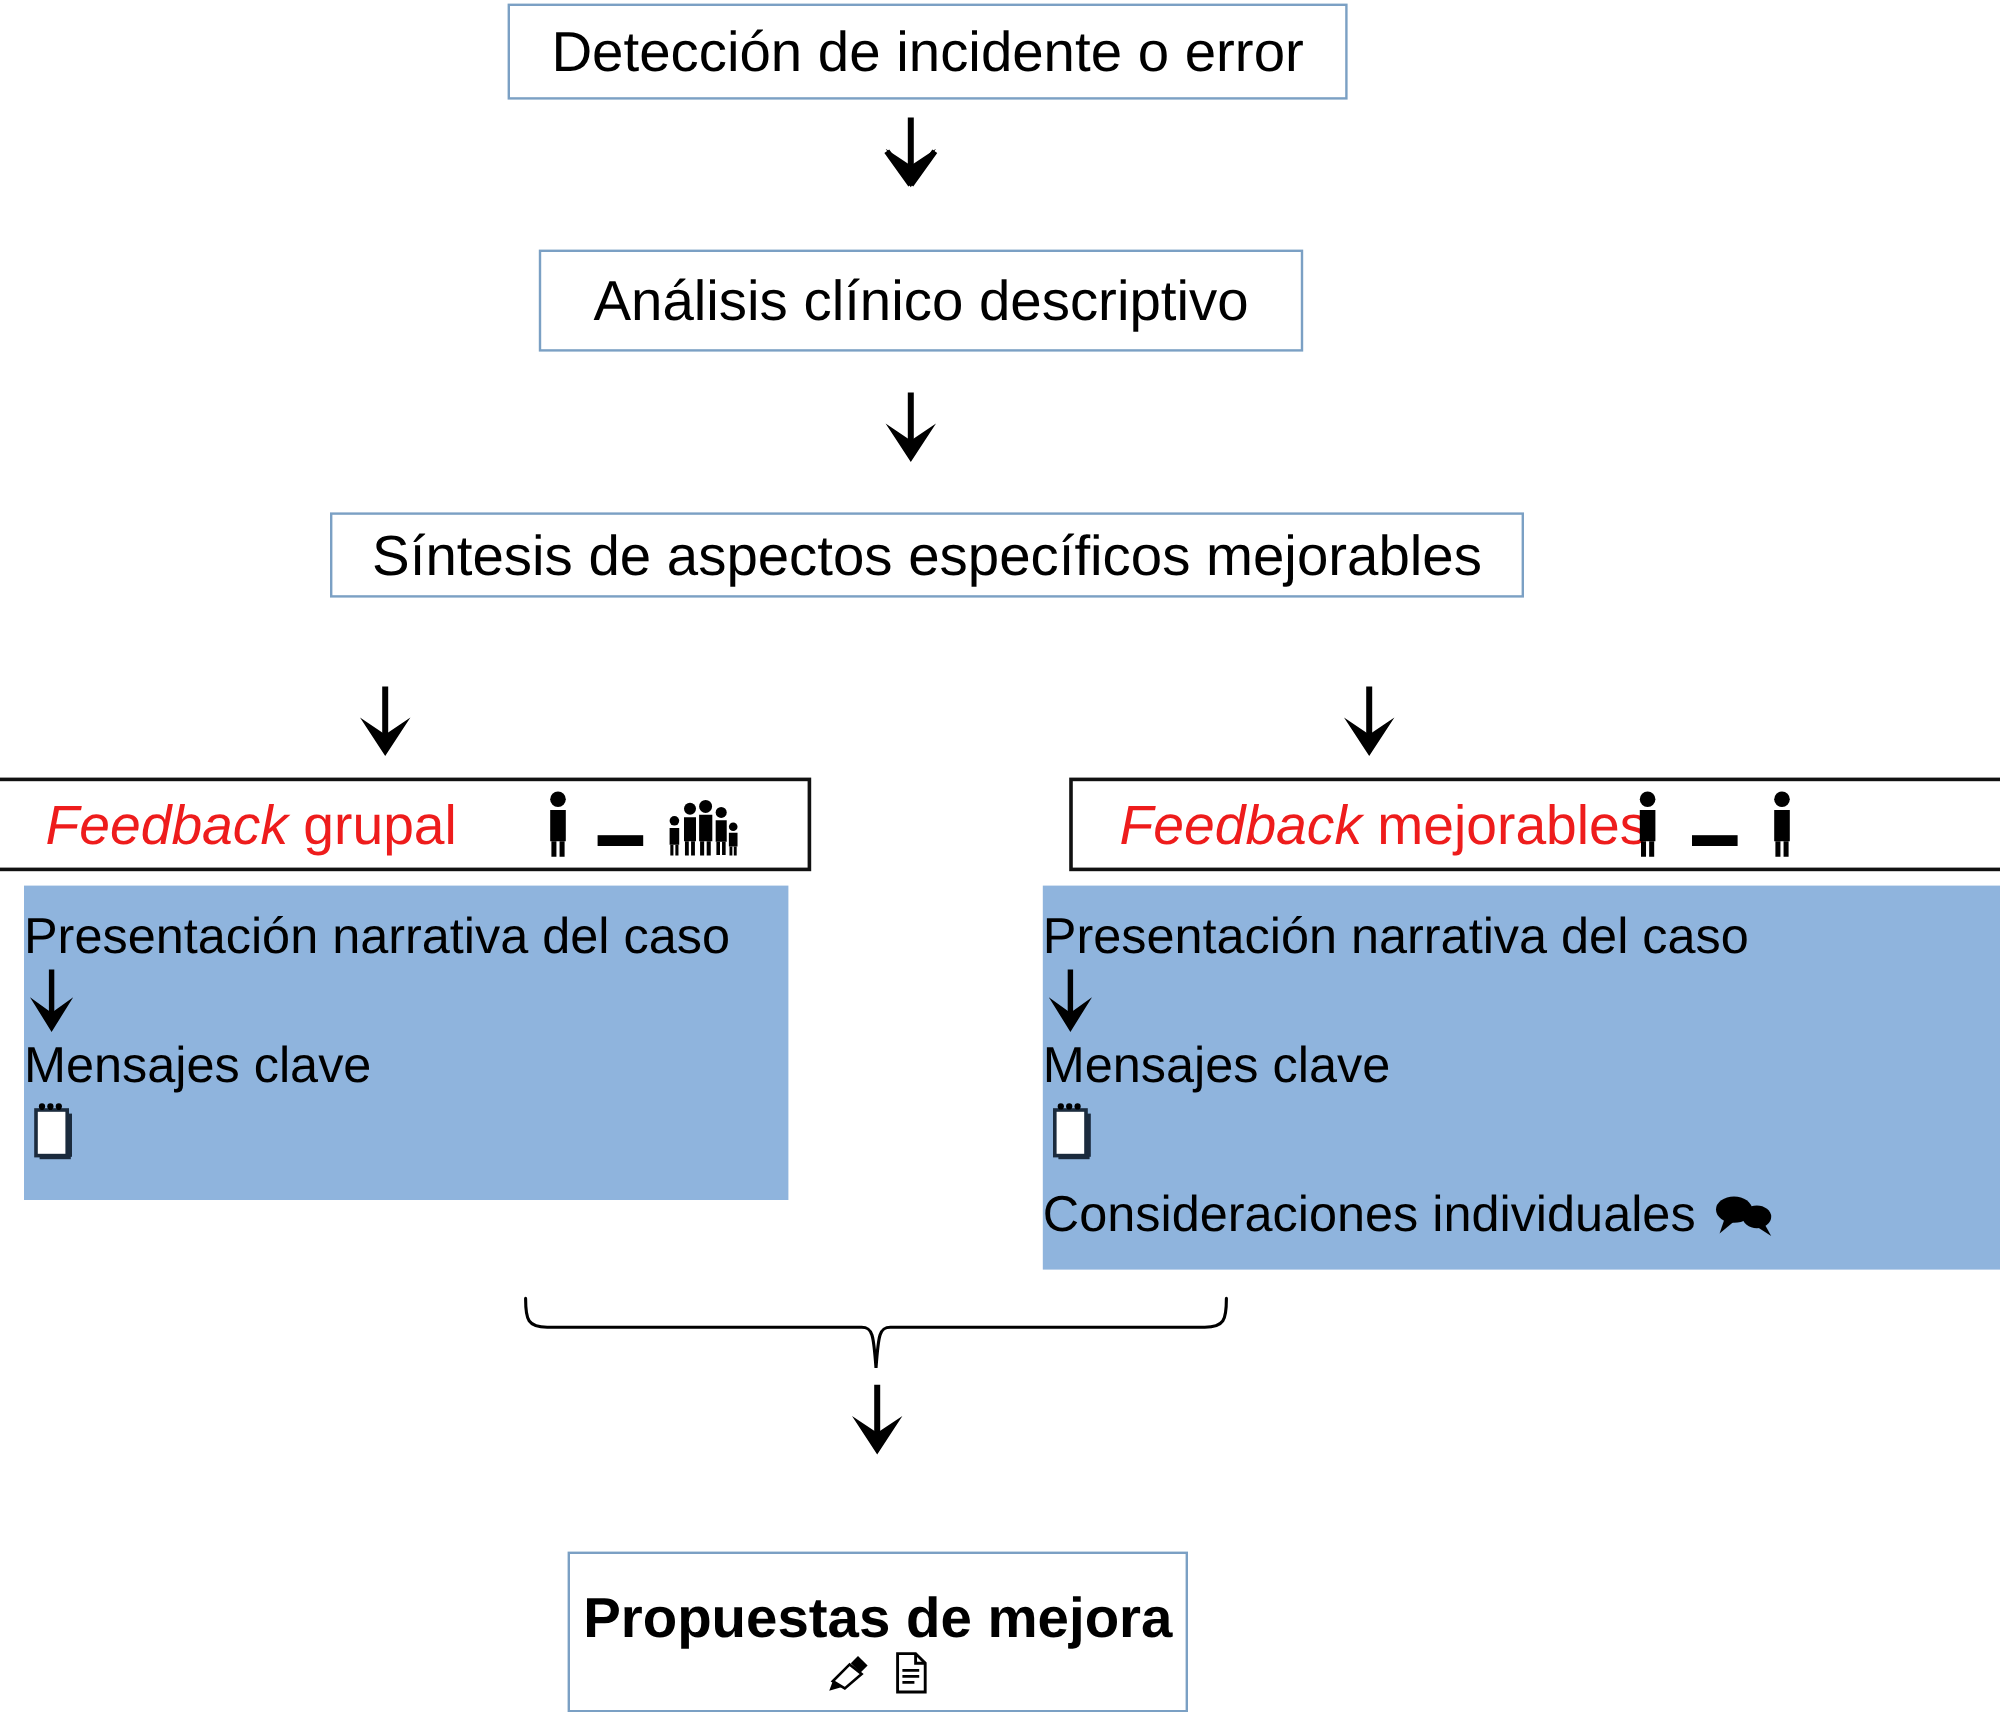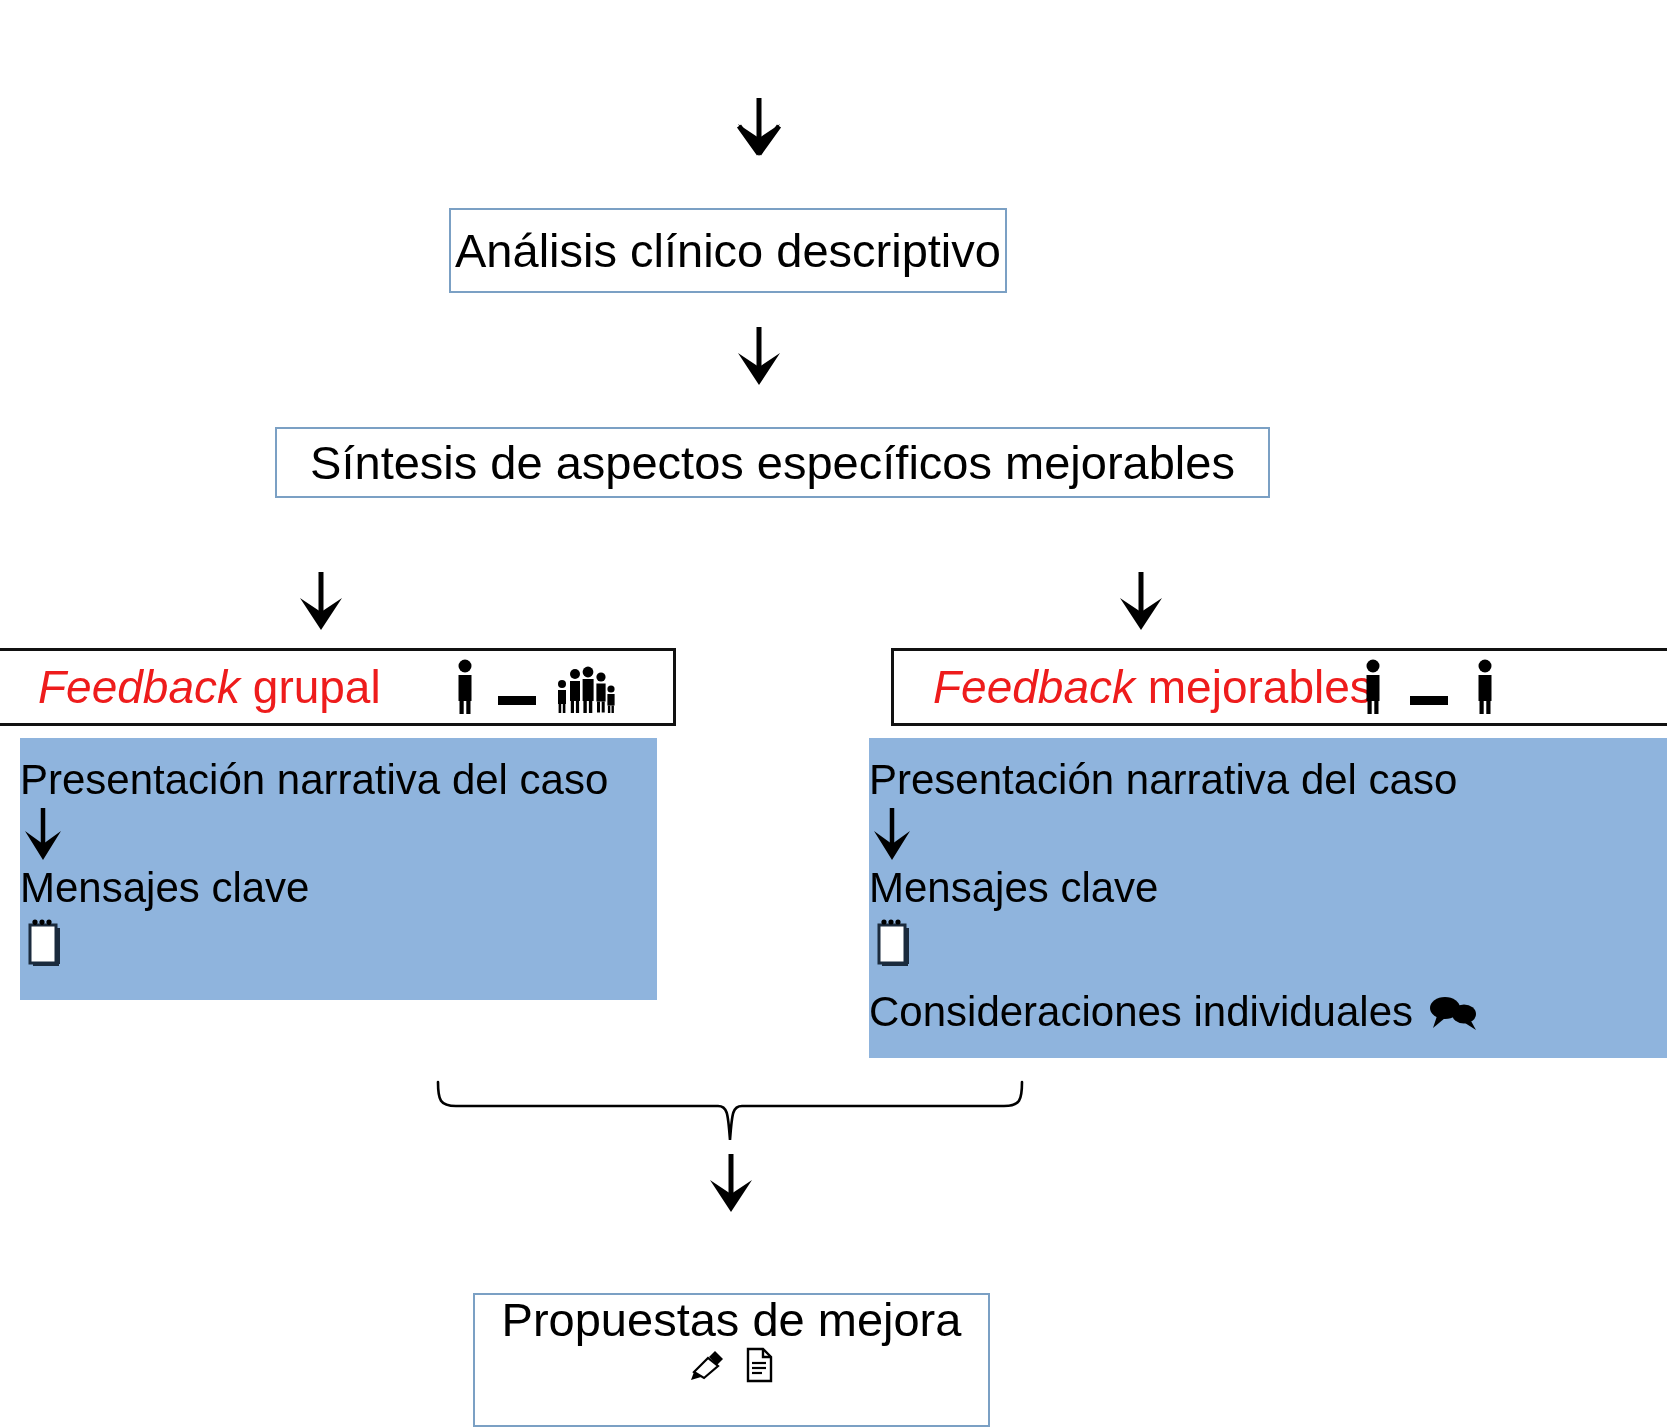--- a/index.html
+++ b/index.html
@@ -107,35 +107,40 @@
   }
 
   .final-box {
     position: absolute;
     box-sizing: border-box;
     border: 2px solid #7ba0c4;
     background: #ffffff;
     display: flex;
     flex-direction: column;
     align-items: center;
-    justify-content: flex-start;
+    justify-content: center;
+    padding-top: 16px;
+    font-weight: bold;
   }
 </style>
 </head>
 <body>
 
 <div id="canvas">
 
+  <div class="node node-thin" style="left:423px; top:3px; width:700px; height:80px;">
+    <span class="node-label">Detección de incidente o error</span>
+  </div>
 
   <svg class="arrow" style="left:733px; top:96px;" width="52" height="62" viewBox="0 0 52 62">
     <path d="M26 2 L26 46 M26 58 L6 30 M26 58 L46 30 M26 58 L26 46" stroke="#000" stroke-width="5" fill="none"></path>
     <path d="M26 60 L5 28 L26 42 L47 28 Z" fill="#000"></path>
   </svg>
 
-  <div class="node node-thin" style="left:449px; top:208px; width:558px; height:85px;">
+  <div class="node node-thin" style="left:449px; top:208px; width:637px; height:85px;">
     <span class="node-label">Análisis clínico descriptivo</span>
   </div>
 
   <svg class="arrow" style="left:733px; top:325px;" width="52" height="62" viewBox="0 0 52 62">
     <path d="M26 2 L26 46" stroke="#000" stroke-width="5" fill="none"></path>
     <path d="M26 60 L5 28 L26 42 L47 28 Z" fill="#000"></path>
   </svg>
 
   <div class="node node-thin" style="left:275px; top:427px; width:995px; height:71px;">
     <span class="node-label">Síntesis de aspectos específicos mejorables</span>

